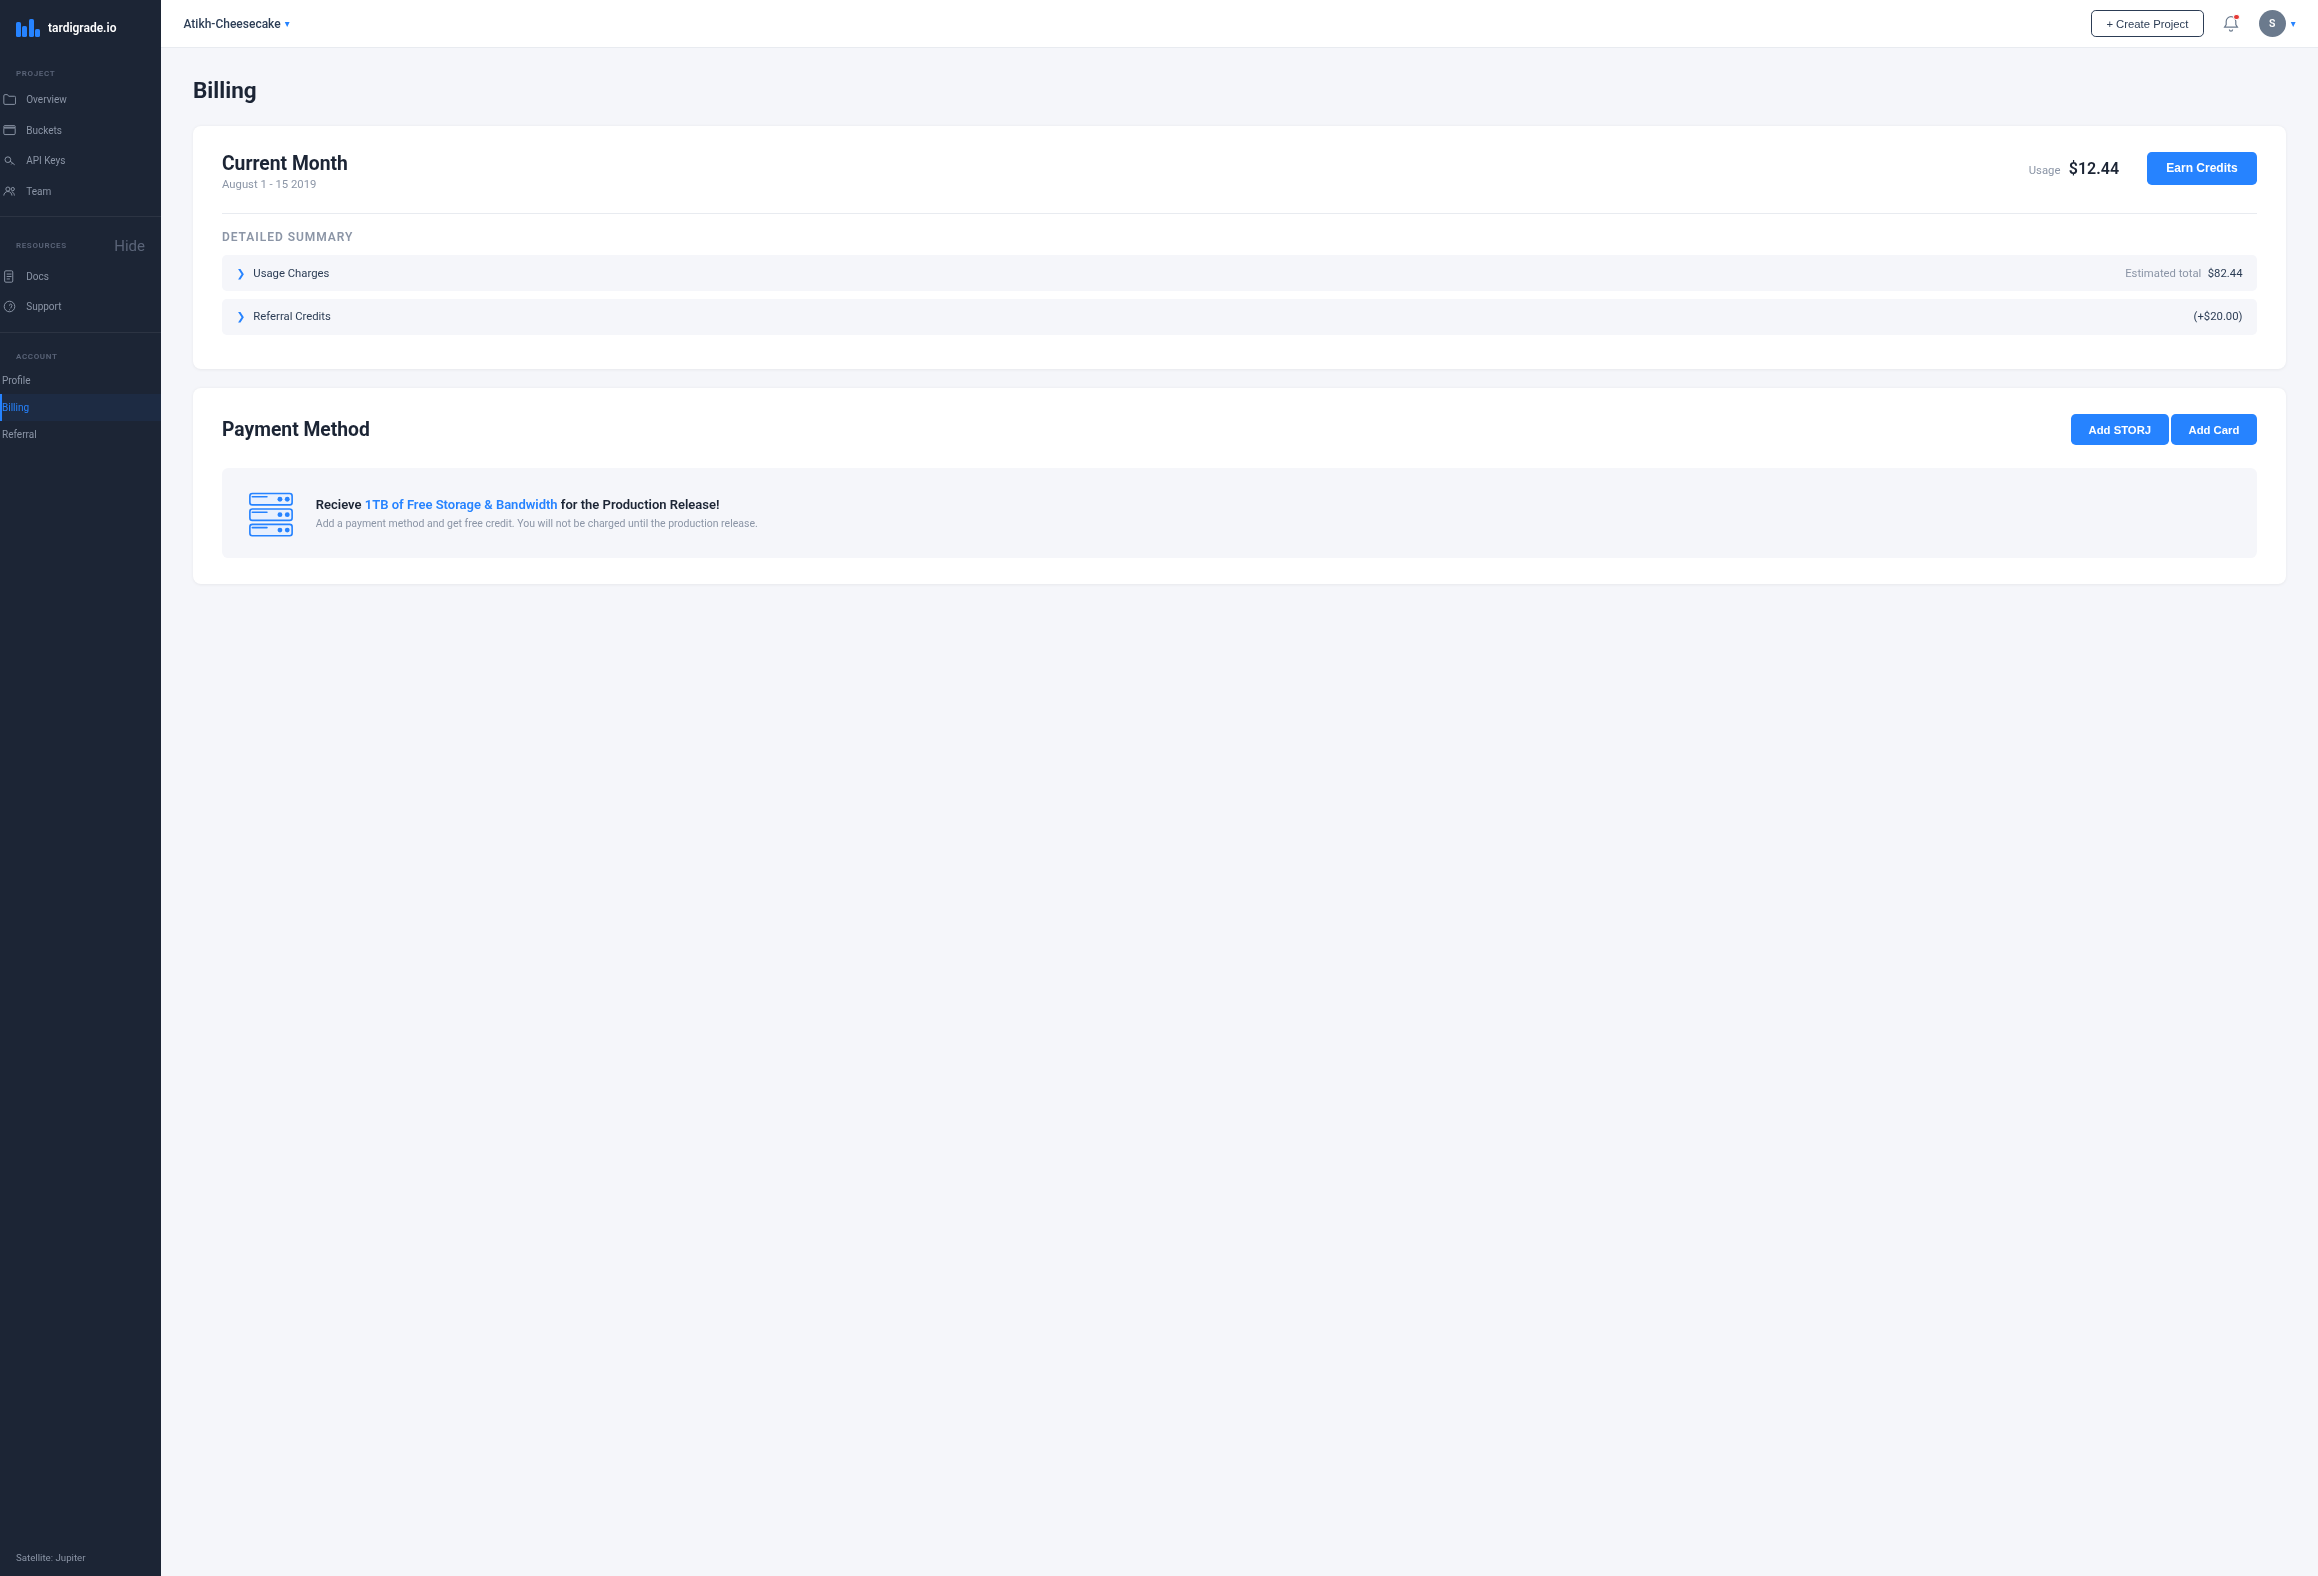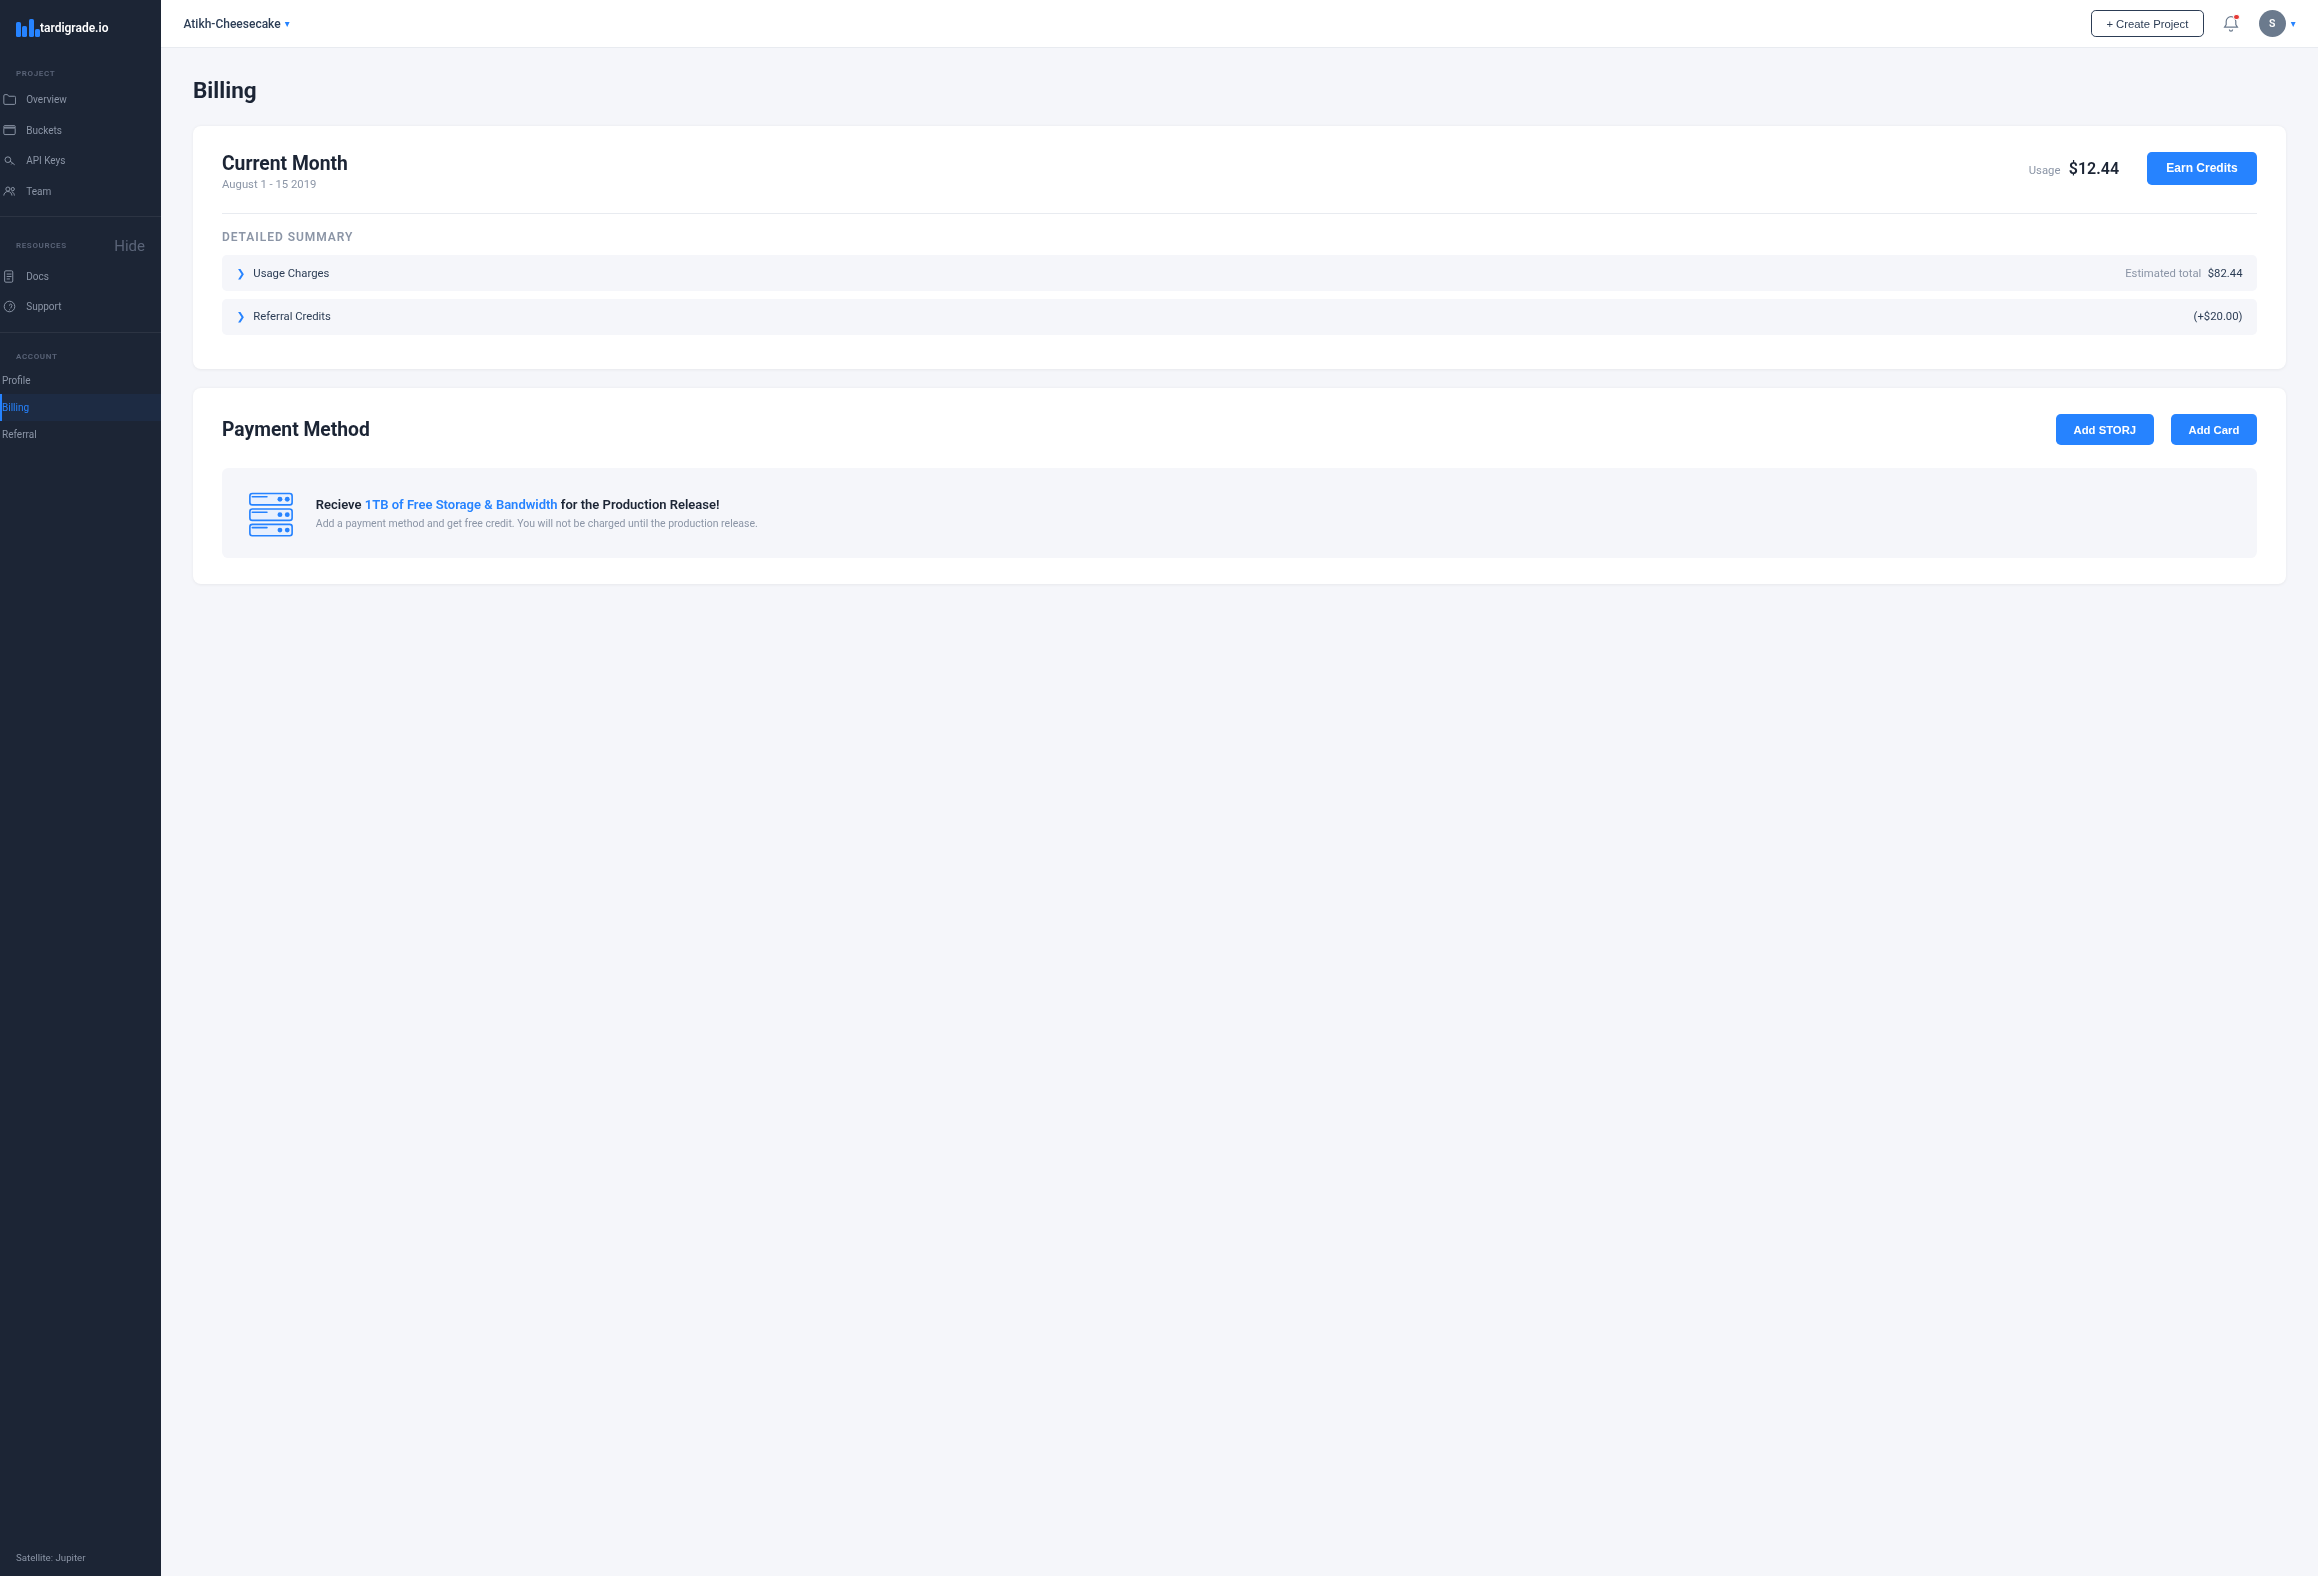--- a/index.html
+++ b/index.html
@@ -13,20 +13,21 @@
       color: #8b95a6;
       display: flex;
       flex-direction: column;
       padding: 0;
       height: 100vh;
       overflow-y: auto;
     }
     .sidebar-logo {
       display: flex;
       align-items: center;
+      gap: 8px;
       padding: 19.3px 16px 22.5px;
     }
     .logo-icon {
       display: flex;
       gap: 1.6px;
       align-items: flex-end;
     }
     .logo-bar {
       width: 4.8px;
       background: #2683ff;
@@ -301,21 +302,21 @@
       justify-content: space-between;
       margin-bottom: 22.5px;
     }
     .payment-title {
       font-size: 19.3px;
       font-weight: 700;
       color: #1c2535;
     }
     .payment-actions {
       display: flex;
-      gap: 17px;
+      gap: 2px;
       padding-left: 44px;
     }
     .add-storj-btn {
       background: #2683ff;
       color: white;
       border: none;
       padding: 9.7px 17.7px;
       border-radius: 4.8px;
       font-size: 11.3px;
       font-weight: 600;

